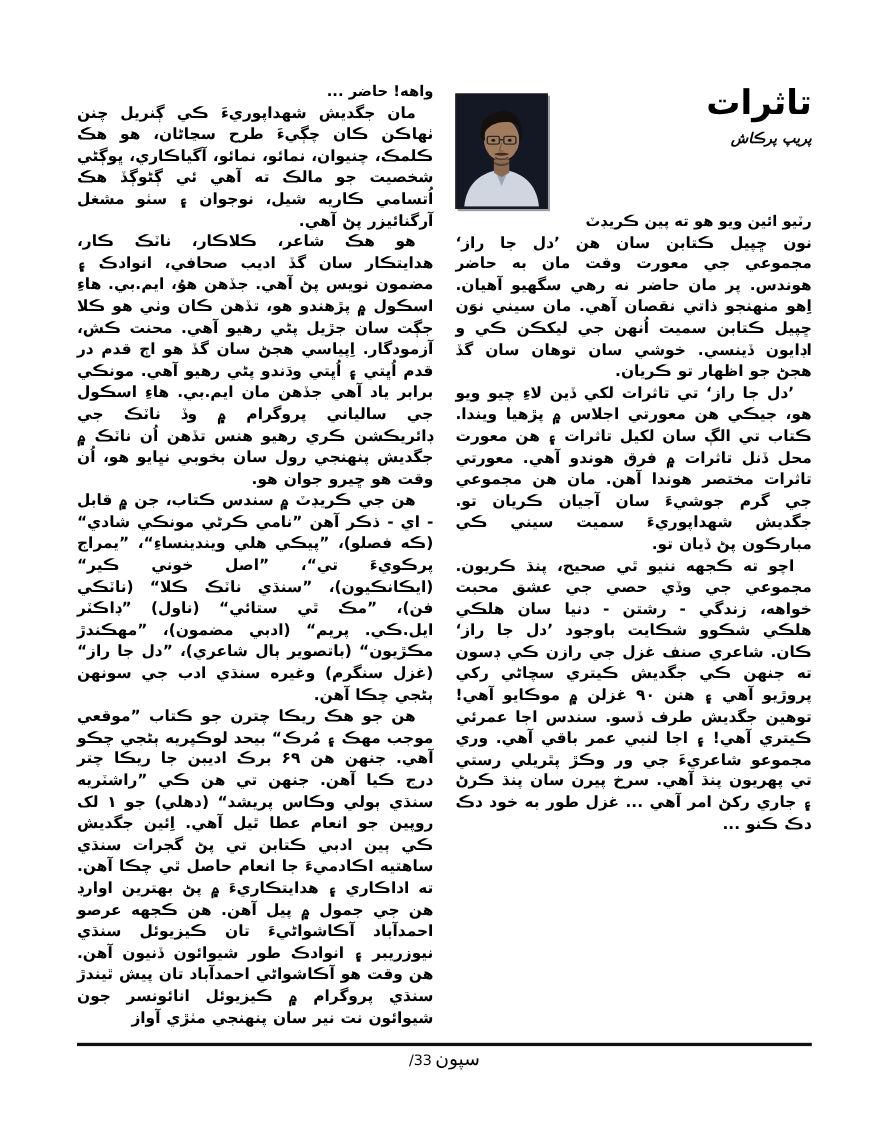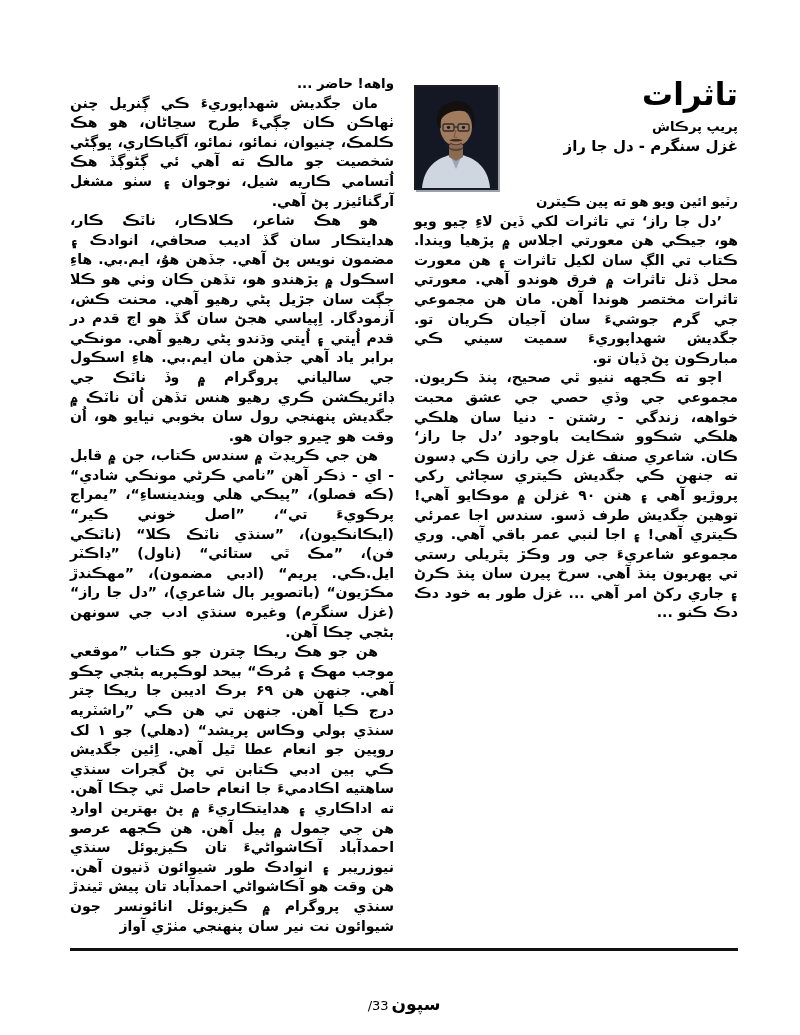--- a/index.html
+++ b/index.html
@@ -72,20 +72,21 @@
     text-align: center;
     white-space: nowrap;
   }
   .byline {
     font-size: 13px;
     font-weight: bold;
     line-height: 1.25;
     margin: 0 0 2px 0;
     text-align: right;
     white-space: nowrap;
+    font-style: italic;
   }
   .subtitle-line {
     font-size: 15px;
     font-weight: bold;
     line-height: 1.3;
     margin: 0 0 1px 0;
     text-align: center;
     white-space: nowrap;
   }
 
@@ -139,23 +140,22 @@
   }
   .footer-line {
     display: flex;
     justify-content: center;
     align-items: baseline;
     gap: 3px;
     direction: rtl;
   }
   .footer-name {
     font-size: 17px;
-    font-weight: bold;
+    font-weight: normal;
     line-height: 1.1;
-    margin-top: 41px;
   }
   .footer-page {
     font-size: 13px;
     font-weight: normal;
     line-height: 1.1;
   }
 </style>
 </head>
 <body>
 
@@ -164,21 +164,20 @@
   <div id="columns">
 
     <div class="column">
 
       <div class="masthead">
         <div class="masthead-row">
 
           <div class="title-stack">
             <h1 class="article-title">تاثرات</h1>
             <div class="byline">پريپ پرڪاش</div>
-            <div class="subtitle-line">غزل سنگرم - دل جا راز</div>
           </div>
 
           <div class="photo-frame">
             <svg viewBox="0 0 80 101" preserveAspectRatio="none">
               <rect x="0" y="0" width="80" height="101" fill="#0e1118"></rect>
               <rect x="0" y="0" width="80" height="101" fill="#141824"></rect>
 
               <path d="M6 101 C8 79 22 71 34 68 L46 68 C58 71 72 79 74 101 Z" fill="#cfd6e0"></path>
               <path d="M34 68 L40 82 L46 68 L42 66 L38 66 Z" fill="#9aa6b6"></path>
 
@@ -201,22 +200,23 @@
               <path d="M34 56 C37 58.5 43 58.5 46 56" fill="none" stroke="#5d3f2e" stroke-width="1.4"></path>
 
               <path d="M33 53 C37 51.5 43 51.5 47 53 C44 55 36 55 33 53 Z" fill="#3a2c22"></path>
               <path d="M27 47 C27 58 33 64 40 64 C47 64 53 58 53 47 C52 58 47 62 40 62 C33 62 28 58 27 47 Z" fill="#2d2119" opacity="0.55"></path>
             </svg>
           </div>
 
         </div>
       </div>
 
-      <p class="lead">رٽيو ائين ويو هو ته پين ڪيترن</p>
-
+      <p class="lead">رٽيو ائين ويو هو ته پين ڪريڊٽ</p>
+
+      <p class="para">نون ڇپيل ڪتابن سان هن ’دل جا راز‘ مجموعي جي معورت وقت مان به حاضر هوندس. پر مان حاضر نه رهي سگهيو آهيان. اِهو منهنجو ذاتي نقصان آهي. مان سيني نوَن ڇپيل ڪتابن سميت اُنهن جي ليکڪن ڪي و اڊايون ڏينسي. خوشي سان توهان سان گڏ هجڻ جو اظهار تو ڪريان.</p>
 
       <p class="para indent">’دل جا راز‘ تي تاثرات لکي ڏين لاءِ چيو ويو هو، جيڪي هن معورتي اجلاس ۾ پڙهيا ويندا. ڪتاب تي الڳ سان لکيل تاثرات ۽ هن معورت محل ڏنل تاثرات ۾ فرق هوندو آهي. معورتي تاثرات مختصر هوندا آهن. مان هن مجموعي جي گرم جوشيءَ سان آجيان ڪريان تو. جگديش شهداپوريءَ سميت سيني ڪي مبارڪون پڻ ڏيان تو.</p>
 
 
       <p class="para indent">اچو ته ڪجهه ننيو ٿي صحيح، پنڌ ڪريون. مجموعي جي وڏي حصي جي عشق محبت خواهه، زندگي - رشتن - دنيا سان هلڪي هلڪي شڪوو شڪايت باوجود ’دل جا راز‘ ڪان. شاعري صنف غزل جي رازن ڪي ڊسون ته جنهن ڪي جگديش ڪيتري سچاڻي رکي پروڙيو آهي ۽ هنن ۹۰ غزلن ۾ موڪايو آهي! توهين جگديش طرف ڏسو. سندس اجا عمرئي ڪيتري آهي! ۽ اجا لنبي عمر باقي آهي. وري مجموعو شاعريءَ جي ور وڪڙ پٿريلي رستي تي پهريون پنڌ آهي. سرخ پيرن سان پنڌ ڪرڻ ۽ جاري رکڻ امر آهي ... غزل طور به خود دڪ دڪ ڪنو ...</p>
 
 
     </div>
 
     <div class="column">

